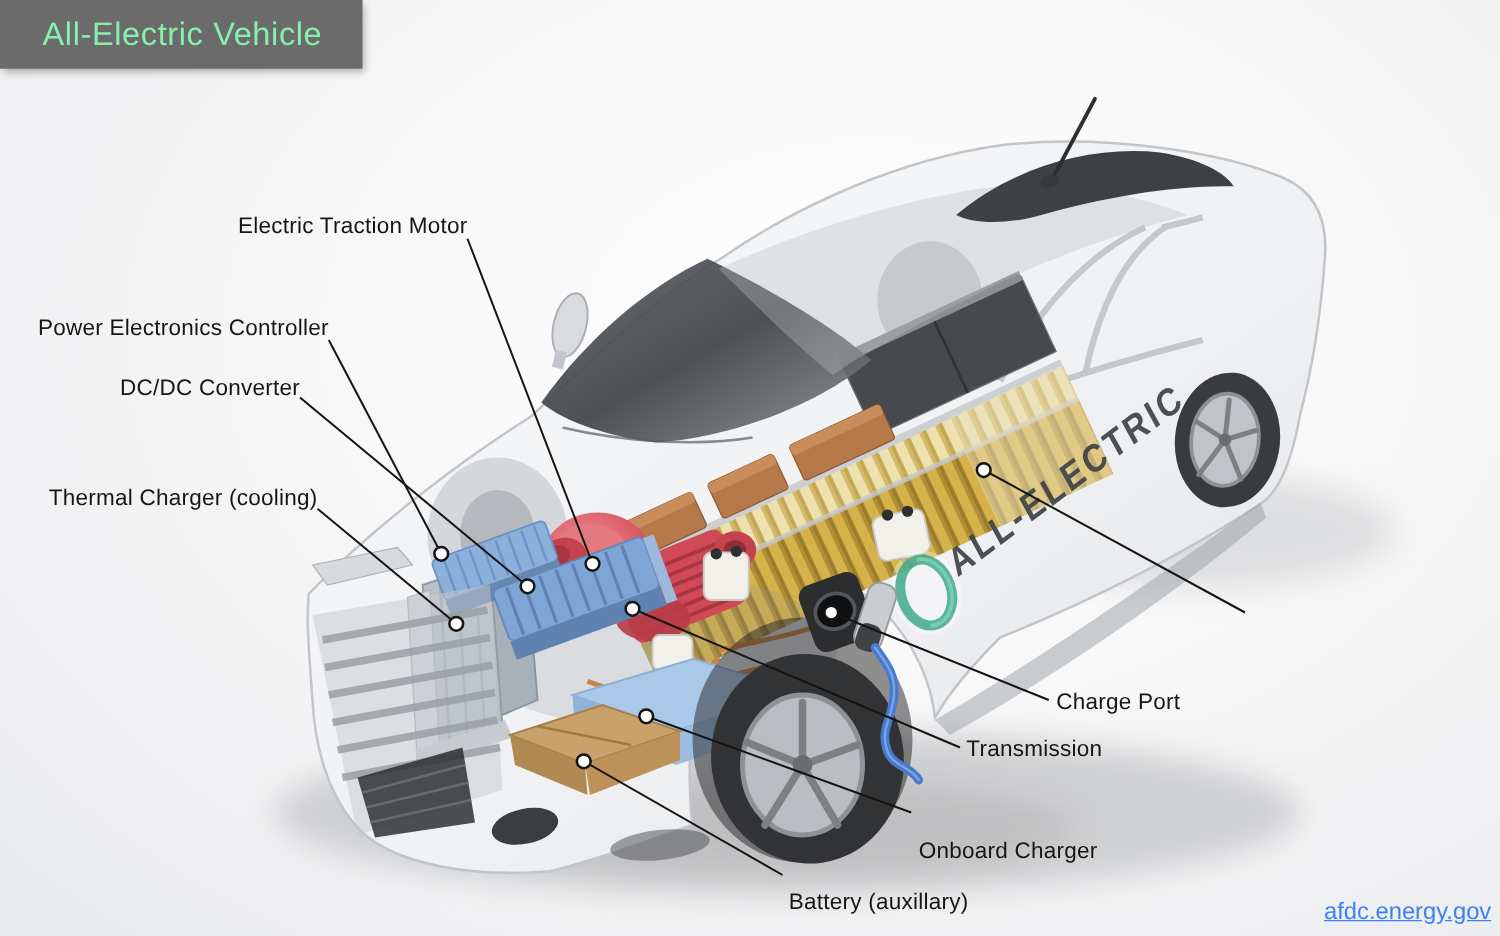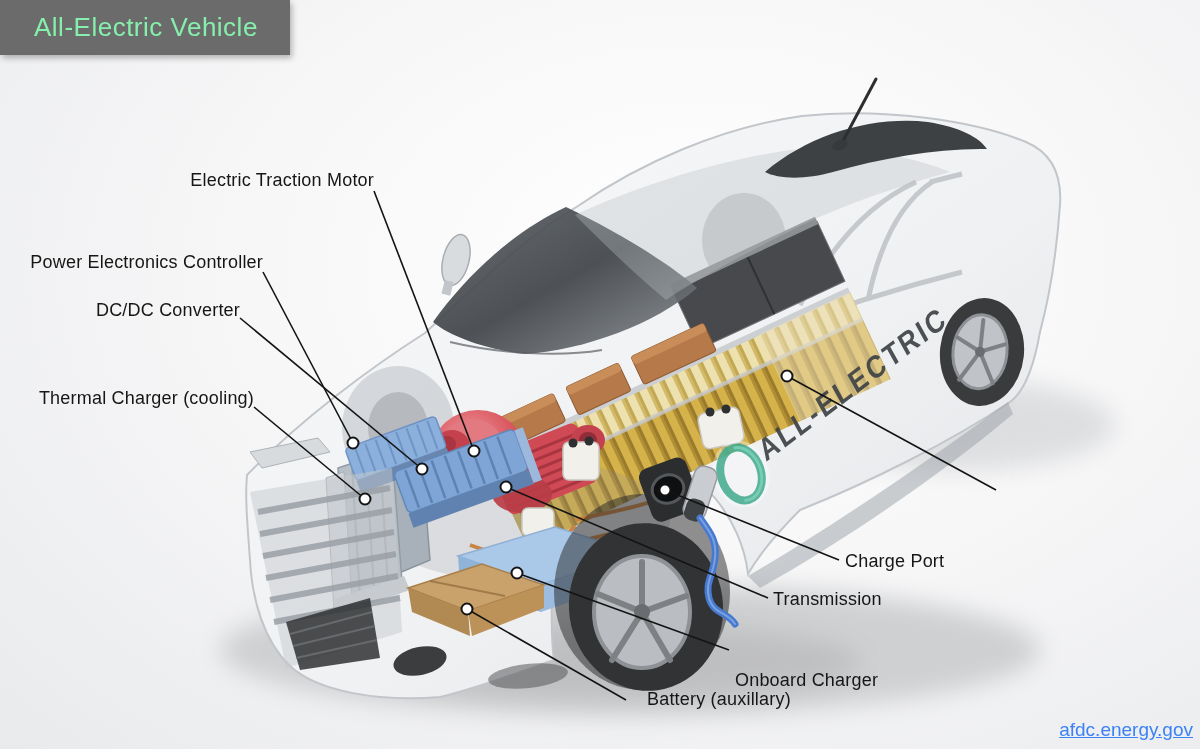--- a/index.html
+++ b/index.html
@@ -346,17 +346,17 @@
     <span>All-Electric Vehicle</span>
   </div>
 
   <div class="lbl right-anchor" style="right:826px;top:170px;">Electric Traction Motor</div>
   <div class="lbl right-anchor" style="right:937px;top:252px;">Power Electronics Controller</div>
   <div class="lbl right-anchor" style="right:960px;top:300px;">DC/DC Converter</div>
   <div class="lbl right-anchor" style="right:946px;top:388px;">Thermal Charger (cooling)</div>
   <div class="lbl" style="left:845px;top:551px;text-align:right;">Charge Port</div>
   <div class="lbl" style="left:773px;top:589px;">Transmission</div>
   <div class="lbl" style="left:735px;top:670px;">Onboard Charger</div>
-  <div class="lbl" style="left:631px;top:689px;margin-left:16px;">Battery (auxillary)</div>
+  <div class="lbl" style="left:631px;top:711px;">Battery (auxillary)</div>
 
   <div class="watermark">afdc.energy.gov</div>
 
 </div>
 
 </body></html>

